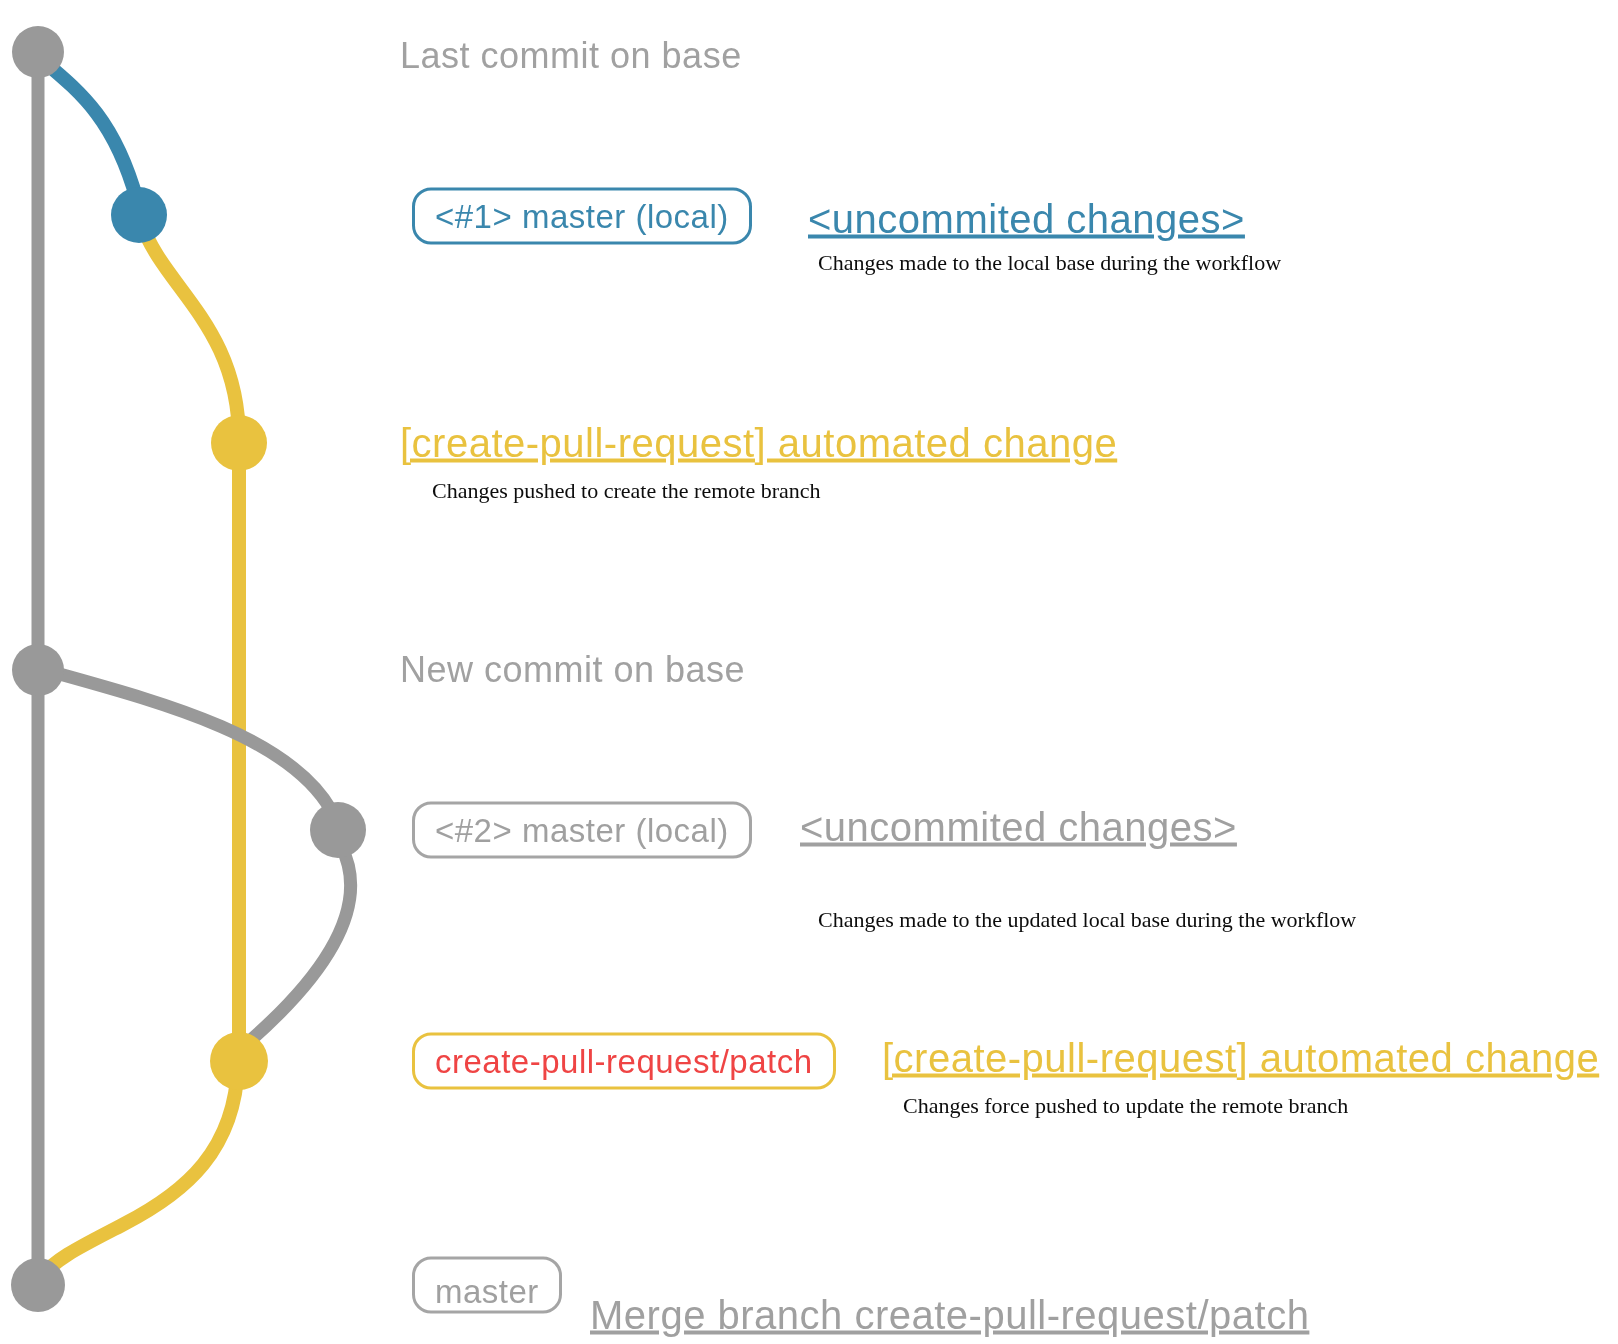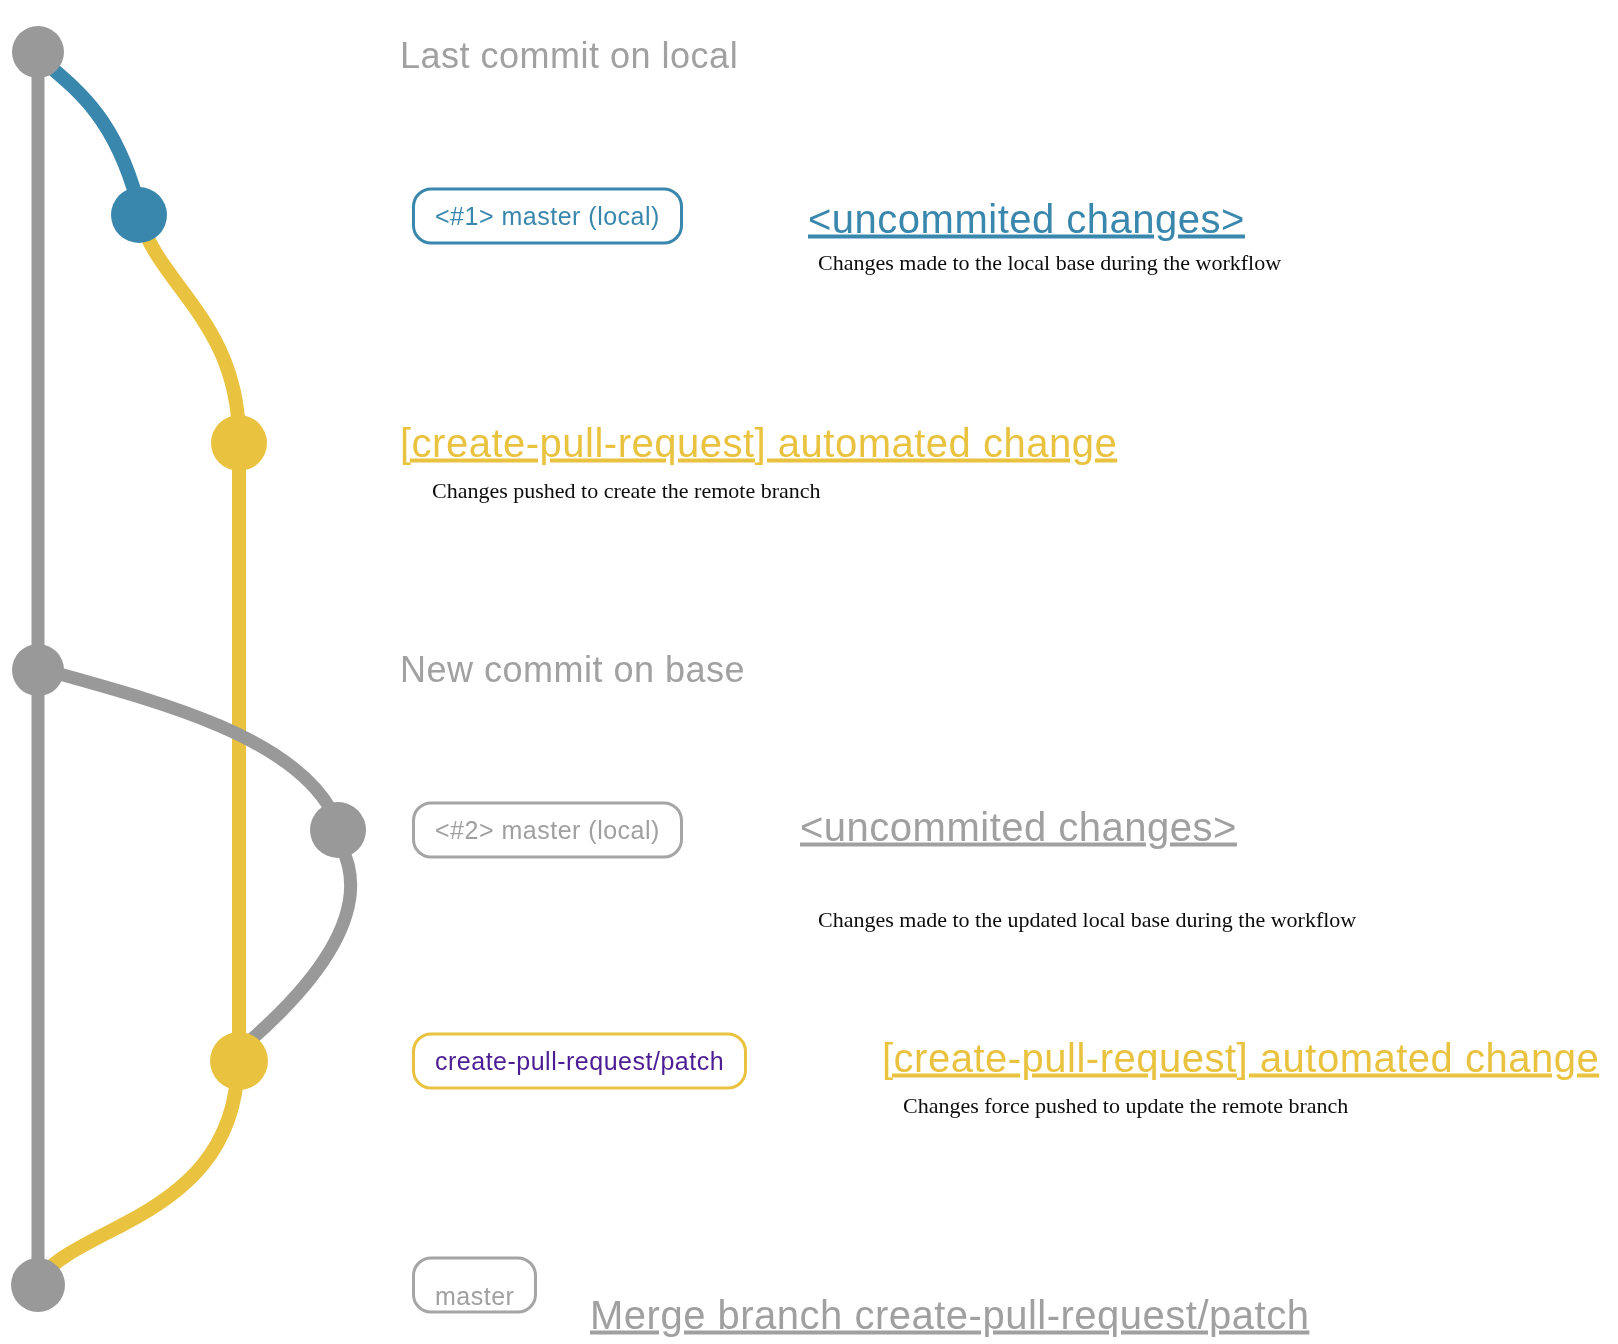--- a/index.html
+++ b/index.html
@@ -22,26 +22,26 @@
   }
 
   .badge {
     display: inline-flex;
     align-items: center;
     height: 57px;
     padding: 0 20px;
     border-radius: 19px;
     border: 3px solid;
     box-sizing: border-box;
-    font-size: 25px;
+    font-size: 33px;
     letter-spacing: 0.5px;
   }
   .badge.blue   { border-color: #3a87ad; color: #3a87ad; }
   .badge.gray   { border-color: #a5a5a5; color: #a0a0a0; }
-  .badge.yellow { border-color: #e9c23f; color: #4c1d95; }
+  .badge.yellow { border-color: #e9c23f; color: #ef4444; }
 
   .msg { font-size: 40px; letter-spacing: 0.5px; text-decoration: underline; }
   .msg.blue   { color: #3a87ad; }
   .msg.gray   { color: #a0a0a0; }
   .msg.yellow { color: #e9c23f; }
 
   .note {
     font-family: "Liberation Serif", serif;
     font-size: 22px;
     color: #0c0c0c;
@@ -67,21 +67,21 @@
 
     <circle cx="38" cy="52" r="26" fill="#999999"></circle>
     <circle cx="139" cy="215" r="28" fill="#3a87ad"></circle>
     <circle cx="239" cy="443" r="28" fill="#e9c23f"></circle>
     <circle cx="38" cy="670" r="26" fill="#999999"></circle>
     <circle cx="338" cy="830" r="28" fill="#999999"></circle>
     <circle cx="239" cy="1061" r="29" fill="#e9c23f"></circle>
     <circle cx="38" cy="1285" r="27" fill="#999999"></circle>
   </svg>
 
-  <div class="abs row-label" style="left:400px; top:56px;">Last commit on local</div>
+  <div class="abs row-label" style="left:400px; top:56px;">Last commit on base</div>
 
   <div class="abs badge blue" style="left:412px; top:216px;">
       <span>&lt;#1&gt; master (local)</span>
     </div>
   <div class="abs msg blue" style="left:808px; top:219px;">&lt;uncommited changes&gt;</div>
   <div class="abs note" style="left:818px; top:263px;">Changes made to the local base during the workflow</div>
 
   <div class="abs msg yellow" style="left:400px; top:443px;">[create-pull-request] automated change</div>
   <div class="abs note" style="left:432px; top:491px;">Changes pushed to create the remote branch</div>
 

